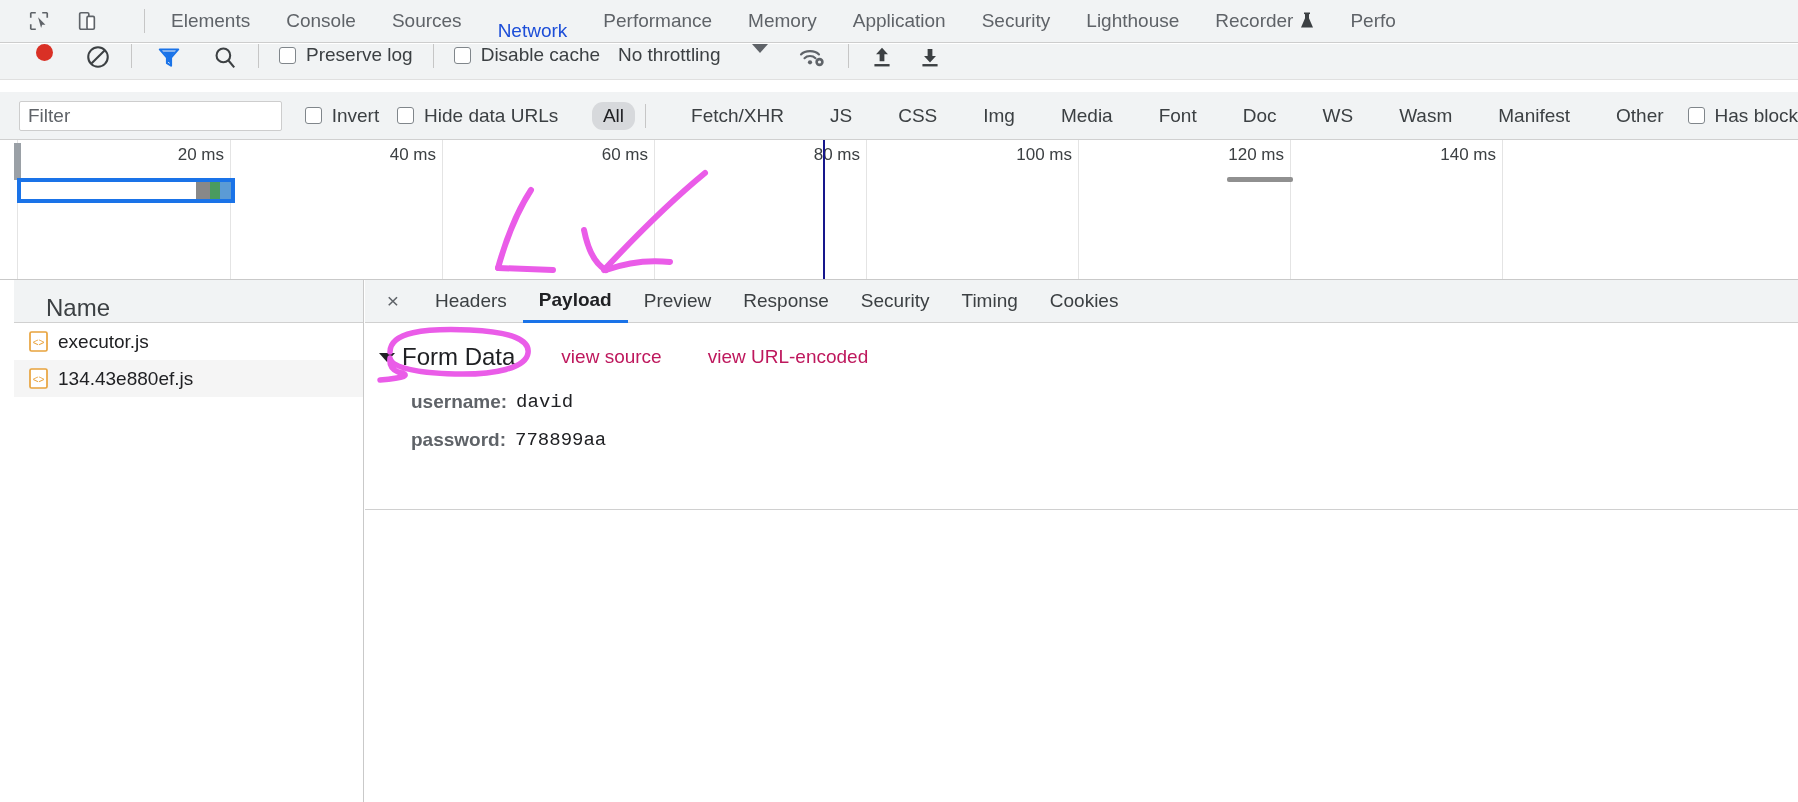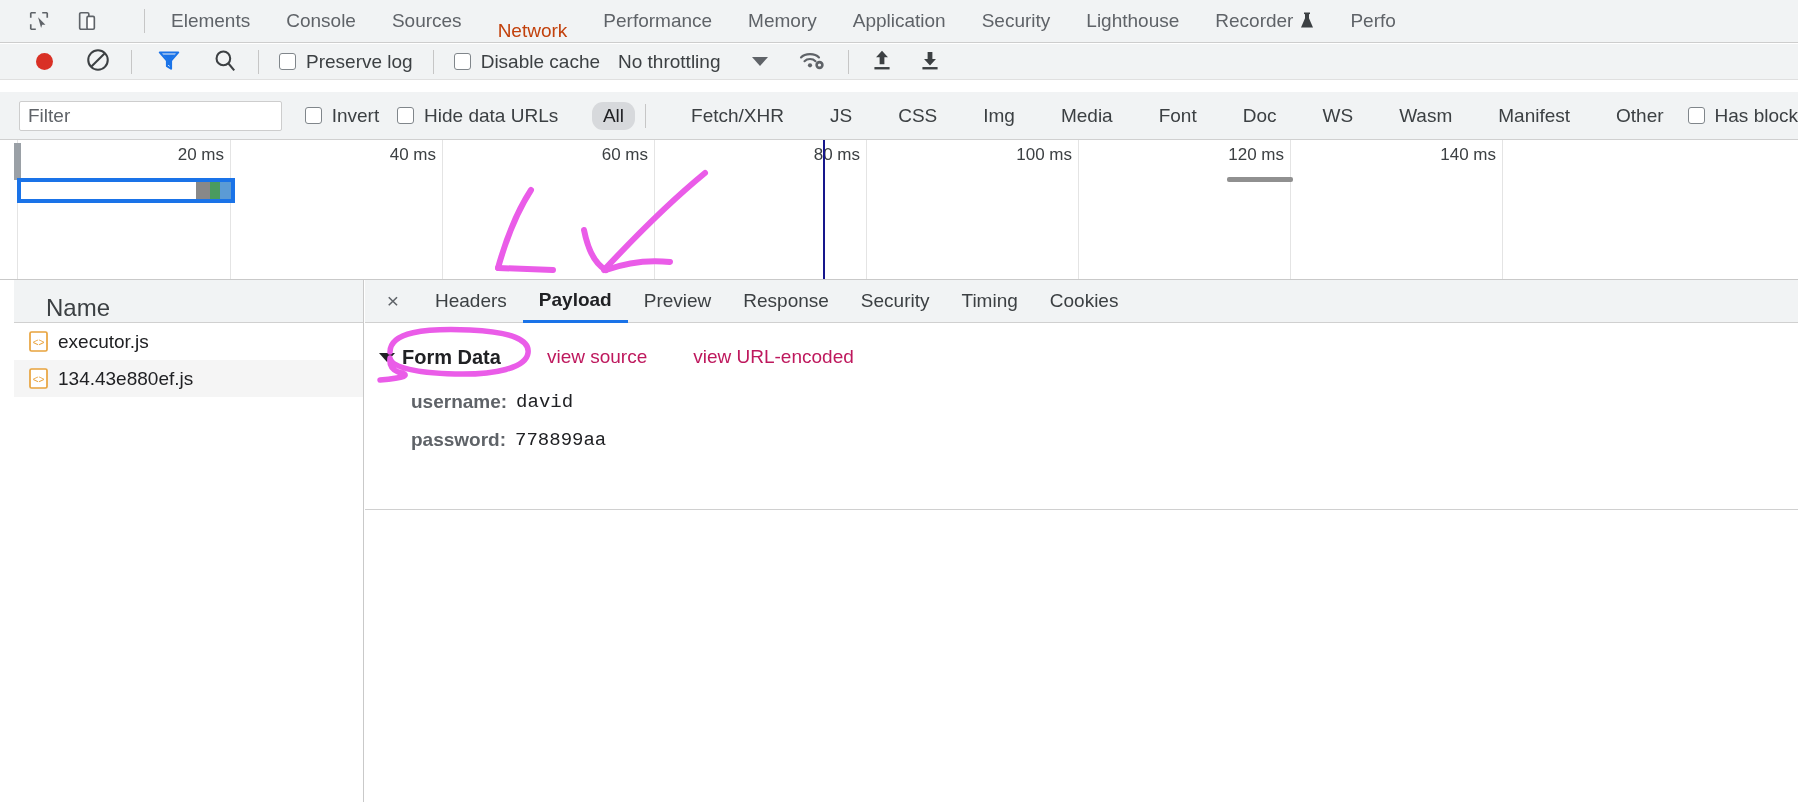--- a/index.html
+++ b/index.html
@@ -21,27 +21,27 @@
   }
   .tb-icons { display:flex; align-items:center; padding-left:26px; gap:22px; }
   .tb-icon { width:26px; height:26px; display:flex; align-items:center; justify-content:center; cursor:pointer; }
   .tb-sep { width:1px; height:24px; background:#c6c6c6; margin-left:22px; margin-right:8px; }
   .tablist { display:flex; align-items:center; height:43px; }
   .tab {
     font-size:19px; color:#5f6368; padding: 0 18px;
     height:43px; display:flex; align-items:center; cursor:pointer;
     white-space:nowrap;
   }
-  .tab.active { color:#c2410c; border-bottom:3px solid #1a73e8; font-weight:400;margin-top:23px; }
+  .tab.active { color:#1d4ed8; border-bottom:3px solid #1a73e8; font-weight:400;margin-top:23px; }
   .tab .flask { margin-left:7px; display:inline-flex; }
 
   
   .toolbar {
     position:absolute; left:0; top:44px; width:1798px; height:36px;
-    background:#f1f3f4; display:flex; align-items:center;
+    background:#f1f3f4; display:flex; align-items:flex-start;
     border-bottom:1px solid #e0e0e0;
   }
   .record-dot { width:17px; height:17px; border-radius:50%; background:#d93025; margin-left:36px; }
   .clear-icon { margin-left:32px; }
   .vsep { width:1px; height:24px; background:#c6c6c6; margin:0 20px; }
   .funnel { margin-left:4px; }
   .magnifier { margin-left:30px; }
   .chk {
     width:17px; height:17px; border:1.7px solid #80868b; border-radius:3px;
     background:#fff; display:inline-block; flex:none;
@@ -125,21 +125,21 @@
     display:flex; align-items:center; cursor:pointer; white-space:nowrap;
   }
   .rp-tab.active { color:#202124; font-weight:bold; border-bottom:3px solid #1a73e8; }
 
   .payload-body { position:relative; padding-top:14px; }
   .fd-header { display:flex; align-items:center; padding-left:14px; height:40px; }
   .fd-caret {
     width:0;height:0;border-left:8px solid transparent;border-right:8px solid transparent;
     border-top:9px solid #202124; margin-right:7px;
   }
-  .fd-title { font-size:20px; font-weight:bold; color:#202124; cursor:pointer; }
+  .fd-title { font-size:24px; font-weight:normal; color:#202124; cursor:pointer; }
   .fd-link { font-size:19px; color:#be185d; margin-left:46px; cursor:pointer; white-space:nowrap; }
   .fd-rows { margin-top:6px; }
   .fd-row { padding-left:46px; height:38px; display:flex; align-items:center; }
   .fd-key { font-size:19px; font-weight:bold; color:#5f6368; }
   .fd-val { font-size:19px; color:#202124; font-family:"Liberation Mono", monospace; margin-left:9px; }
   .fd-divider { position:absolute; left:0; right:0; top:186px; height:1px; background:#d0d0d0; }
 
   
   .annot { position:absolute; pointer-events:none; }
 </style>

